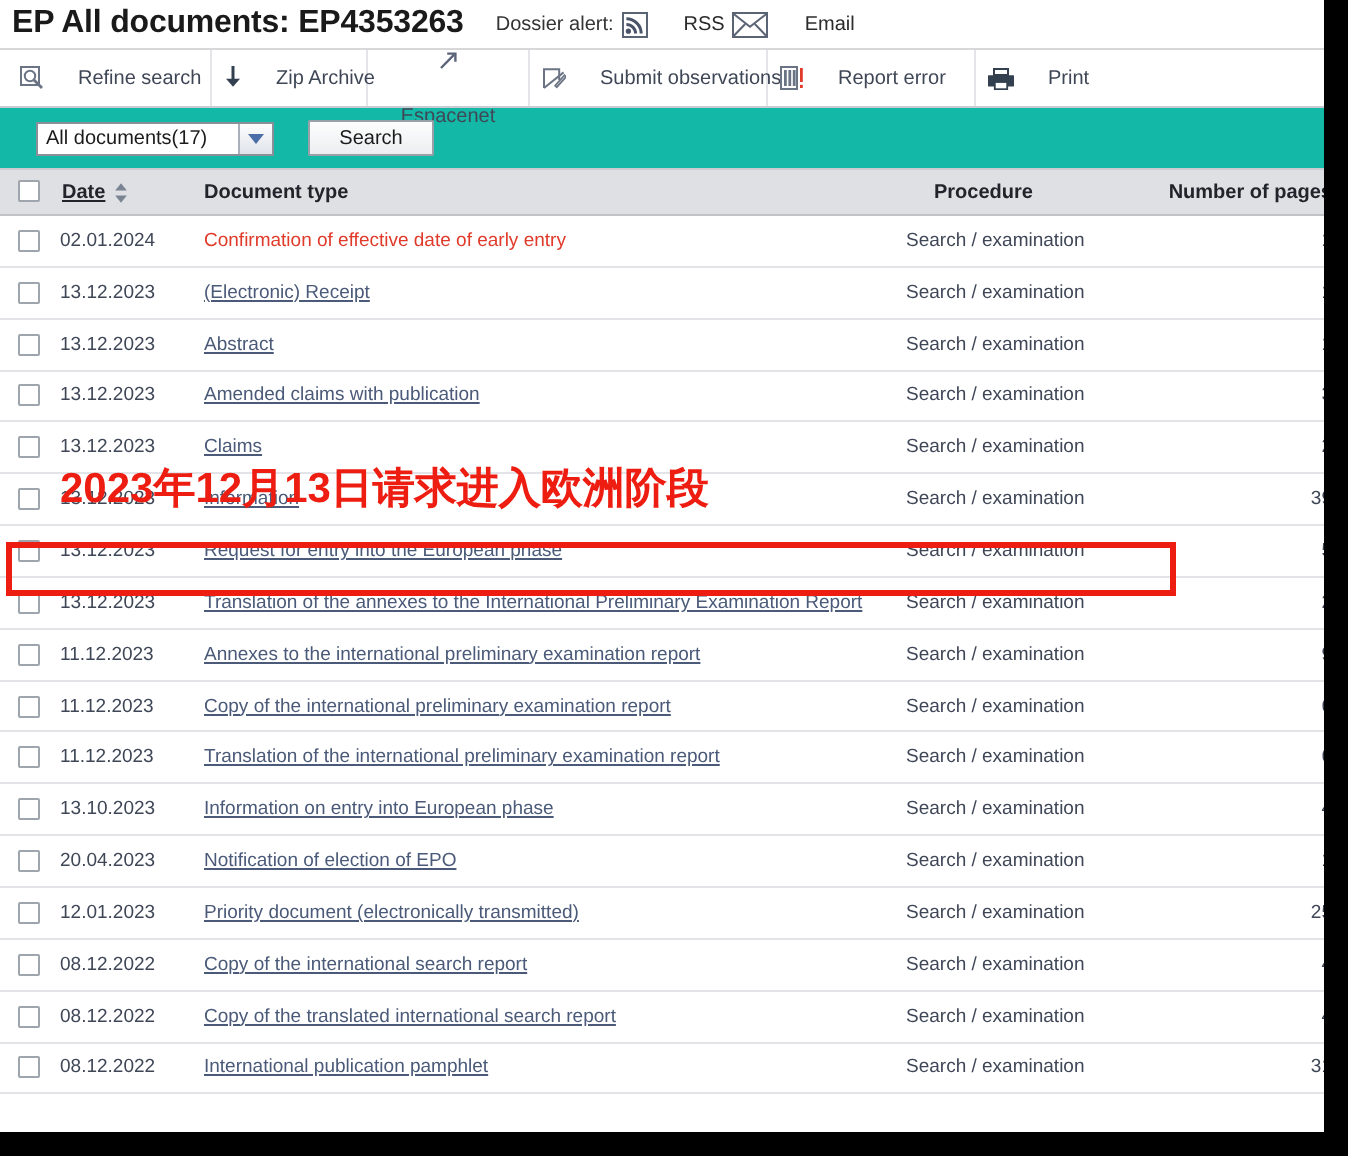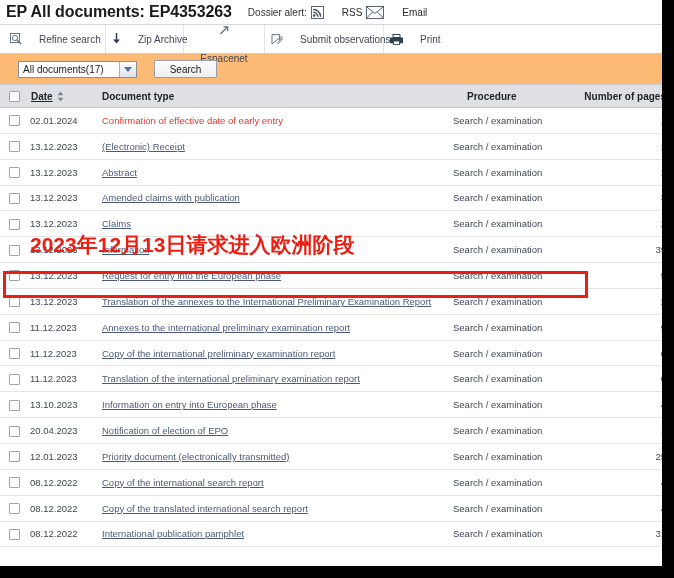--- a/index.html
+++ b/index.html
@@ -88,21 +88,21 @@
   .tb-item.t2 { width: 78px; }
   .tb-item.t3 { width: 81px; flex-direction: column; }
   .tb-item.t4 { width: 119px; }
   .tb-item.t5 { width: 104px; }
   .tb-item.t6 { width: 67px; }
   .tb-ic { display: block; flex: none; }
 
   
   .searchbar {
     height: 31px;
-    background: #fdba74;
+    background: #14b8a6;
     border-bottom: 1px solid #c9ccd2;
     display: flex;
     align-items: center;
     padding-left: 18px;
     box-sizing: border-box;
   }
   .sel-wrap {
     position: relative;
     width: 119px;
     height: 17px;
@@ -310,20 +310,33 @@
       <span>
         <svg class="tb-ic" width="12" height="12" viewBox="0 0 12 12">
           <path d="M1 11 L1 1.6 L8.6 1.6 L8.6 7" fill="none" stroke="#6b7485" stroke-width="1"></path>
           <path d="M1 11 L10.8 3.2" stroke="#6b7485" stroke-width="1"></path>
           <path d="M6.6 9.8 L11.2 4.6 L12 5.4 L7.4 10.6 Z" fill="#ffffff" stroke="#6b7485" stroke-width="0.9"></path>
         </svg>
       </span>
       <span>Submit observations</span>
     </div>
 
+    <div class="tb-item t5">
+      <span>
+        <svg class="tb-ic" width="12" height="12" viewBox="0 0 12 12">
+          <rect x="0.5" y="0.5" width="8" height="11" fill="#ffffff" stroke="#6b7485" stroke-width="1"></rect>
+          <rect x="2" y="2" width="1.4" height="8" fill="#6b7485"></rect>
+          <rect x="4.2" y="2" width="1.4" height="8" fill="#6b7485"></rect>
+          <rect x="6.4" y="2" width="1.4" height="8" fill="#6b7485"></rect>
+          <rect x="10" y="1" width="1.4" height="7" fill="#e03a2a"></rect>
+          <rect x="10" y="9.4" width="1.4" height="1.6" fill="#e03a2a"></rect>
+        </svg>
+      </span>
+      <span>Report error</span>
+    </div>
 
     <div class="tb-item t6">
       <span>
         <svg class="tb-ic" width="13" height="11" viewBox="0 0 13 11">
           <rect x="3" y="0.5" width="7" height="3" fill="#ffffff" stroke="#33404f" stroke-width="1"></rect>
           <path d="M0.6 3.6 h11.8 a1 1 0 0 1 1 1 v3.6 a1 1 0 0 1 -1 1 h-11.8 a1 1 0 0 1 -1 -1 v-3.6 a1 1 0 0 1 1 -1 z" fill="#33404f"></path>
           <rect x="3.4" y="7" width="6.2" height="3.6" fill="#ffffff" stroke="#33404f" stroke-width="0.9"></rect>
         </svg>
       </span>
       <span>Print</span>

